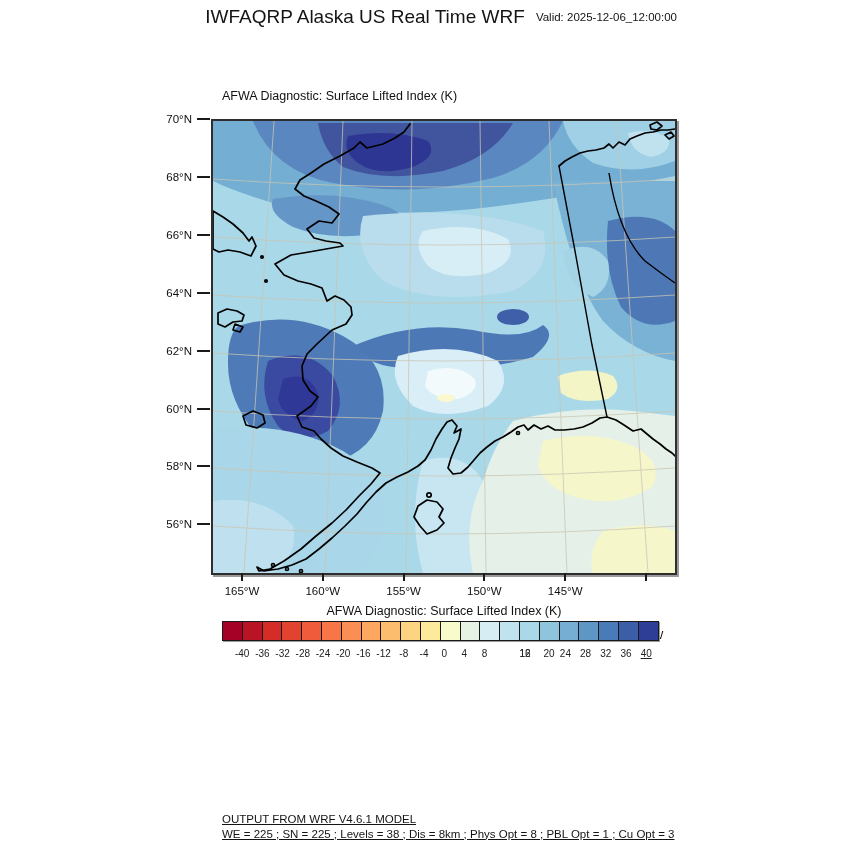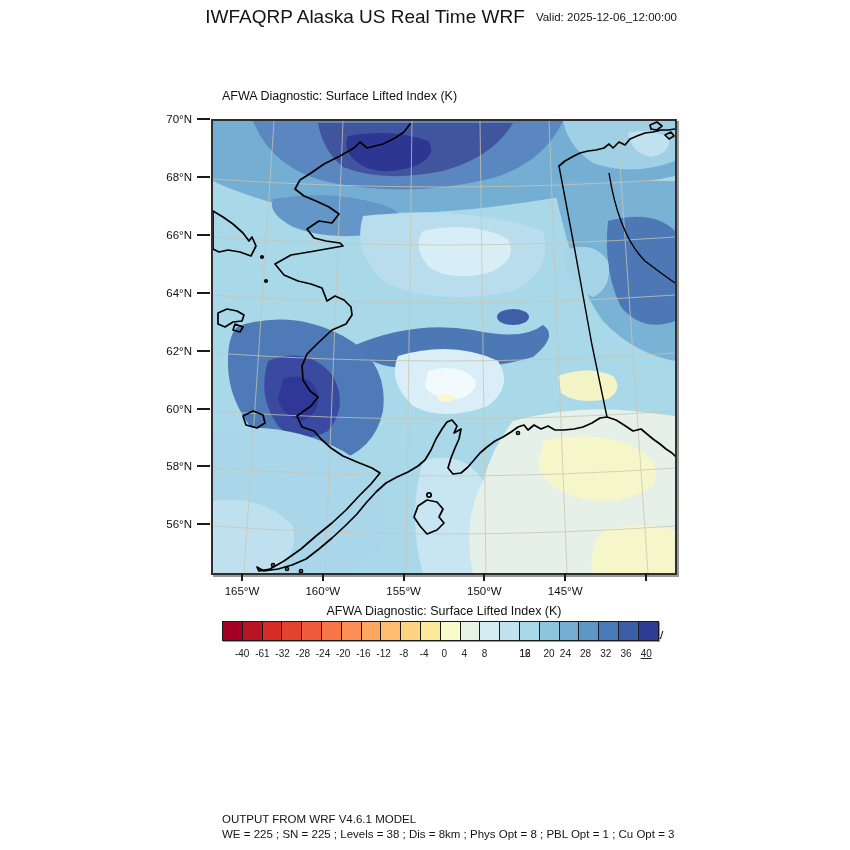--- a/index.html
+++ b/index.html
@@ -20,21 +20,21 @@
   .lon-label{position:absolute;width:60px;text-align:center;font-size:11.5px;}
   .plot-title-bottom{position:absolute;left:444px;top:604px;transform:translateX(-50%);
         font-size:12.5px;white-space:nowrap;}
   .colorbar{position:absolute;left:222px;top:621px;height:18px;display:flex;
         border:1.4px solid #1a1a1a;box-shadow:1px 1px 0 0 #9a9a9a;}
   .cb-cell{height:100%;border-right:1.4px solid #1a1a1a;}
   .cb-cell:last-child{border-right:none;}
   .cb-label{position:absolute;top:648px;transform:translateX(-50%);font-size:10px;
         white-space:nowrap;color:#222;}
   .footer{position:absolute;left:222px;top:812px;font-size:11.5px;line-height:14.5px;
-        color:#141414;white-space:nowrap;}
+        color:#141414;white-space:nowrap;text-decoration:underline;}
 </style>
 </head>
 <body>
 
 <div class="page">
 
   <div class="main-title">IWFAQRP Alaska US Real Time WRF</div>
   <div class="run-times">
     <div>Valid: 2025-12-06_12:00:00</div>
   </div>
@@ -183,21 +183,21 @@
       <div class="cb-cell" style="width: 18.8px; background: rgb(169, 216, 232);"></div>
       <div class="cb-cell" style="width: 18.8px; background: rgb(143, 196, 221);"></div>
       <div class="cb-cell" style="width: 18.8px; background: rgb(117, 174, 210);"></div>
       <div class="cb-cell" style="width: 18.8px; background: rgb(94, 150, 197);"></div>
       <div class="cb-cell" style="width: 18.8px; background: rgb(72, 123, 183);"></div>
       <div class="cb-cell" style="width: 18.8px; background: rgb(59, 94, 167);"></div>
       <div class="cb-cell" style="width: 18.8px; background: rgb(46, 61, 150);"></div>
     </div>
   <div id="colorbar-labels">
       <span class="cb-label" style="left: 242.2px;">-40</span>
-      <span class="cb-label" style="left: 262.4px;">-61</span>
+      <span class="cb-label" style="left: 262.4px;">-36</span>
       <span class="cb-label" style="left: 282.6px;">-32</span>
       <span class="cb-label" style="left: 302.8px;">-28</span>
       <span class="cb-label" style="left: 323px;">-24</span>
       <span class="cb-label" style="left: 343.2px;">-20</span>
       <span class="cb-label" style="left: 363.4px;">-16</span>
       <span class="cb-label" style="left: 383.6px;">-12</span>
       <span class="cb-label" style="left: 403.8px;">-8</span>
       <span class="cb-label" style="left: 424px;">-4</span>
       <span class="cb-label" style="left: 444.2px;">0</span>
       <span class="cb-label" style="left: 464.4px;">4</span>

